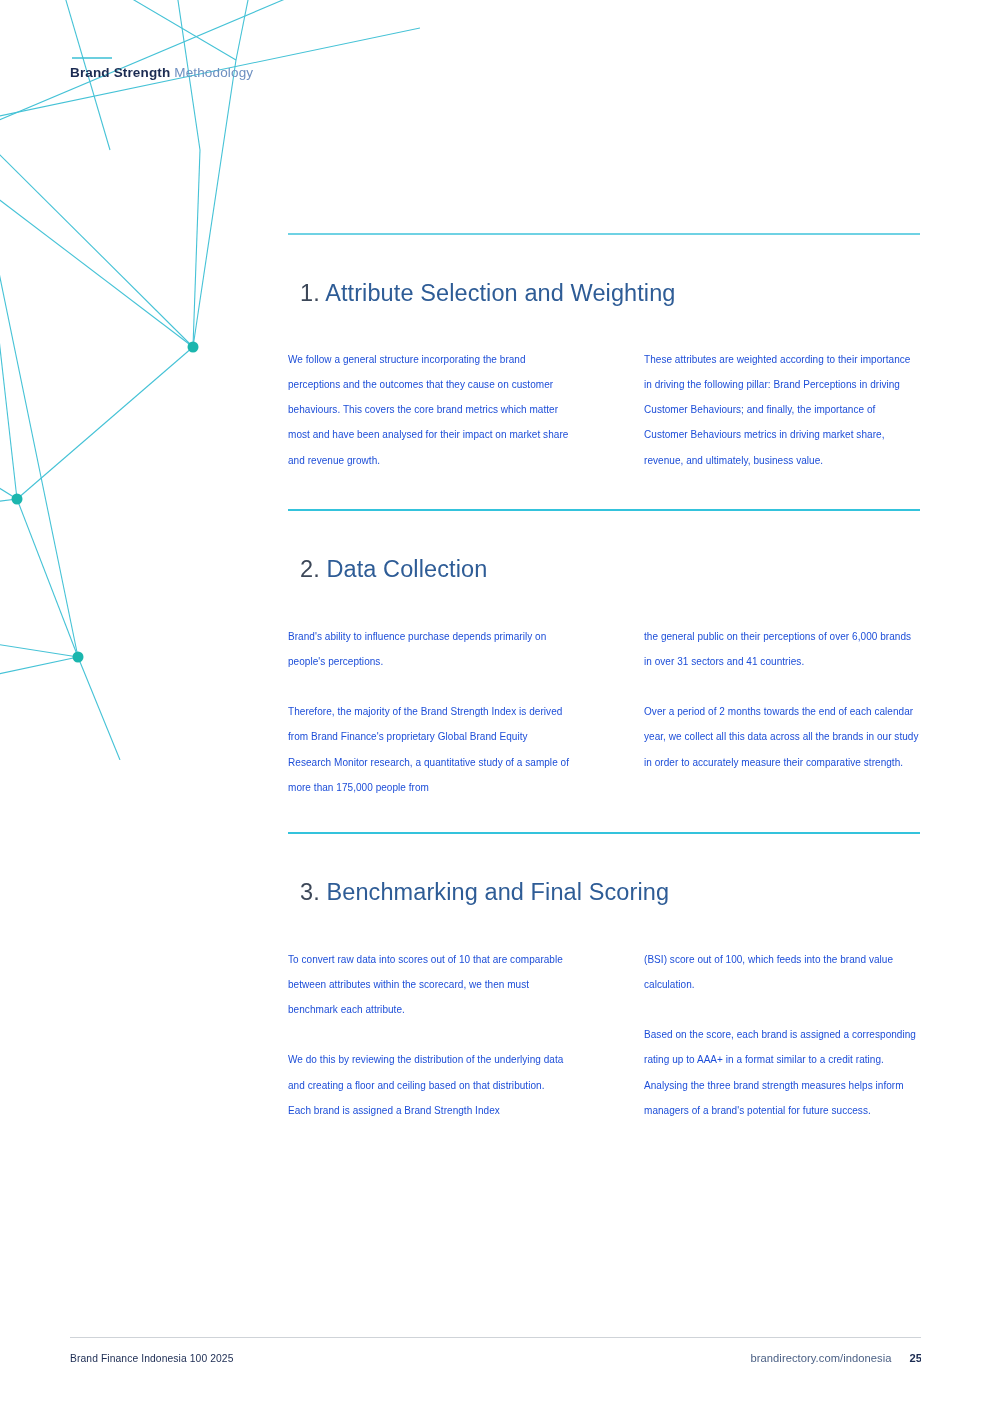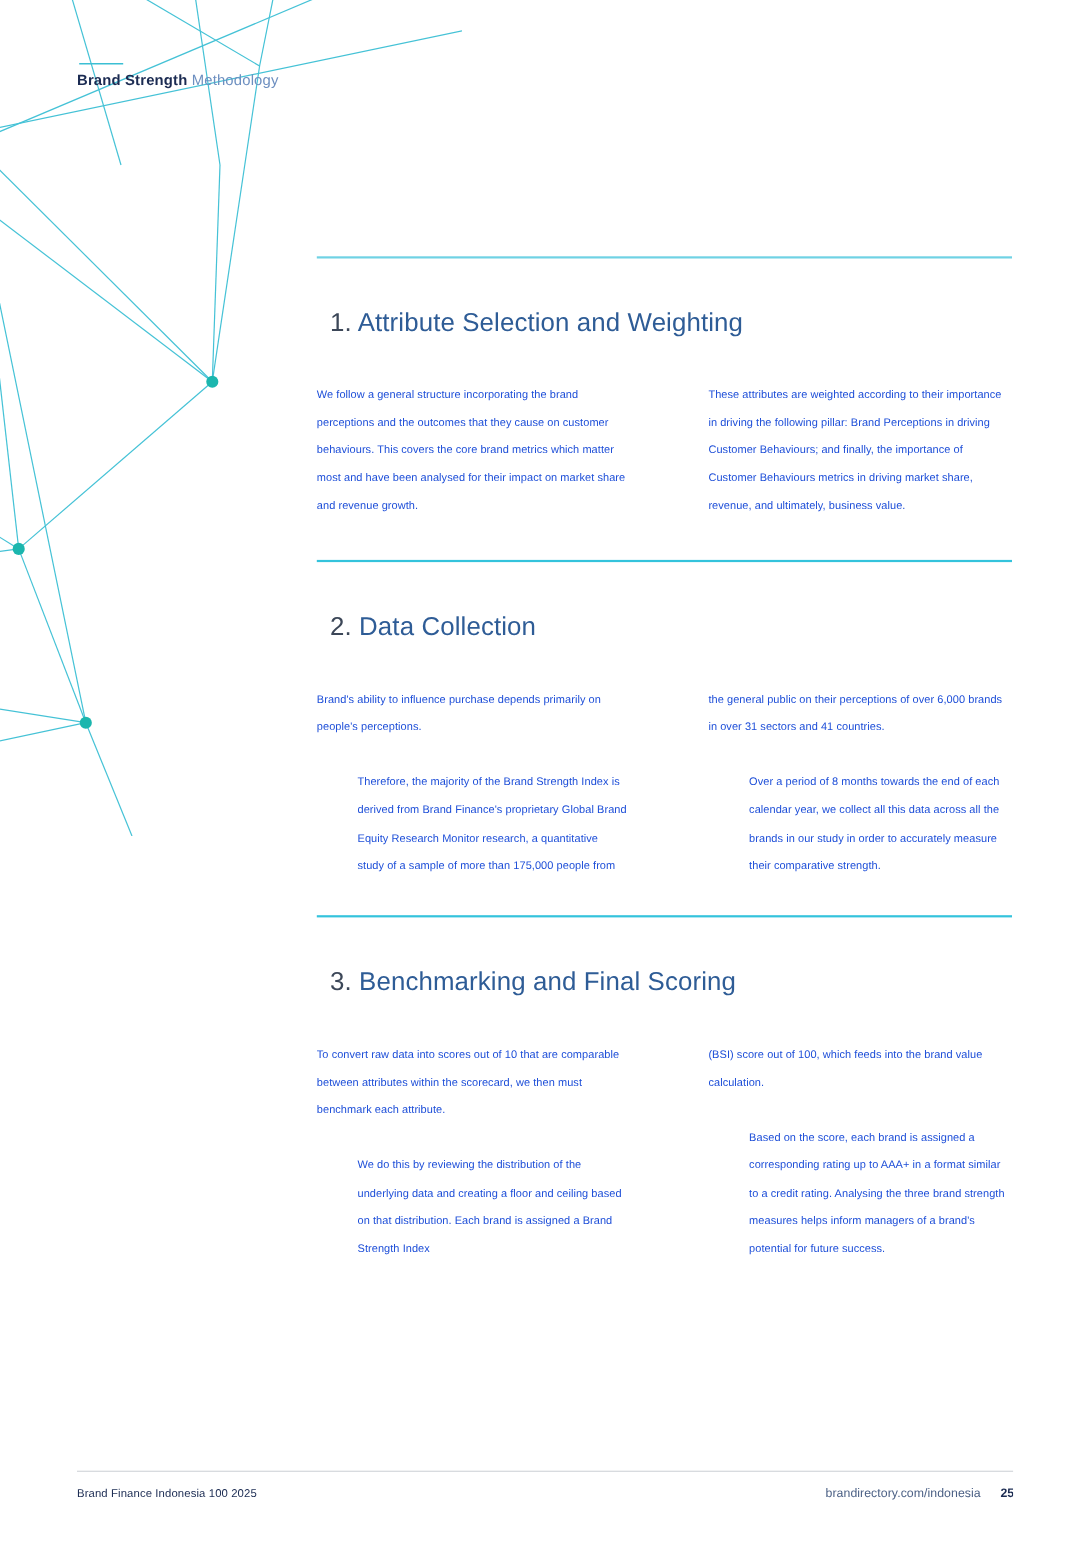--- a/index.html
+++ b/index.html
@@ -95,21 +95,20 @@
   .body-text {
     font-size: 10px;
     line-height: 25.2px;
     color: #1d4ed8;
     margin: 0;
     font-weight: 400;
     letter-spacing: 0.05px;
   }
   .body-text + .body-text {
     margin-top: 25px;
-    margin-left: 37px;
   }
 
   
   .footer-rule {
     position: absolute;
     left: 70px;
     top: 1337px;
     width: 852px;
     height: 1px;
     background: #cfd3d8;
@@ -213,21 +212,21 @@
       <div style="height:32px"></div>
       <h2 class="section-heading"><span class="sec-num">2.</span><span> Data Collection</span></h2>
       <div style="height:27px"></div>
       <div class="cols">
         <div class="col left">
           <p class="body-text">Brand's ability to influence purchase depends primarily on people's perceptions.</p>
           <p class="body-text">Therefore, the majority of the Brand Strength Index is derived from Brand Finance's proprietary Global Brand Equity Research Monitor research, a quantitative study of a sample of more than 175,000 people from</p>
         </div>
         <div class="col right">
           <p class="body-text">the general public on their perceptions of over 6,000 brands in over 31 sectors and 41 countries.</p>
-          <p class="body-text">Over a period of 8 months towards the end of each calendar year, we collect all this data across all the brands in our study in order to accurately measure their comparative strength.</p>
+          <p class="body-text">Over a period of 2 months towards the end of each calendar year, we collect all this data across all the brands in our study in order to accurately measure their comparative strength.</p>
         </div>
       </div>
     </div>
 
     <div style="height:32px"></div>
     <div class="rule medium"></div>
 
     <div class="section">
       <div style="height:32px"></div>
       <h2 class="section-heading"><span class="sec-num">3.</span><span> Benchmarking and Final Scoring</span></h2>

